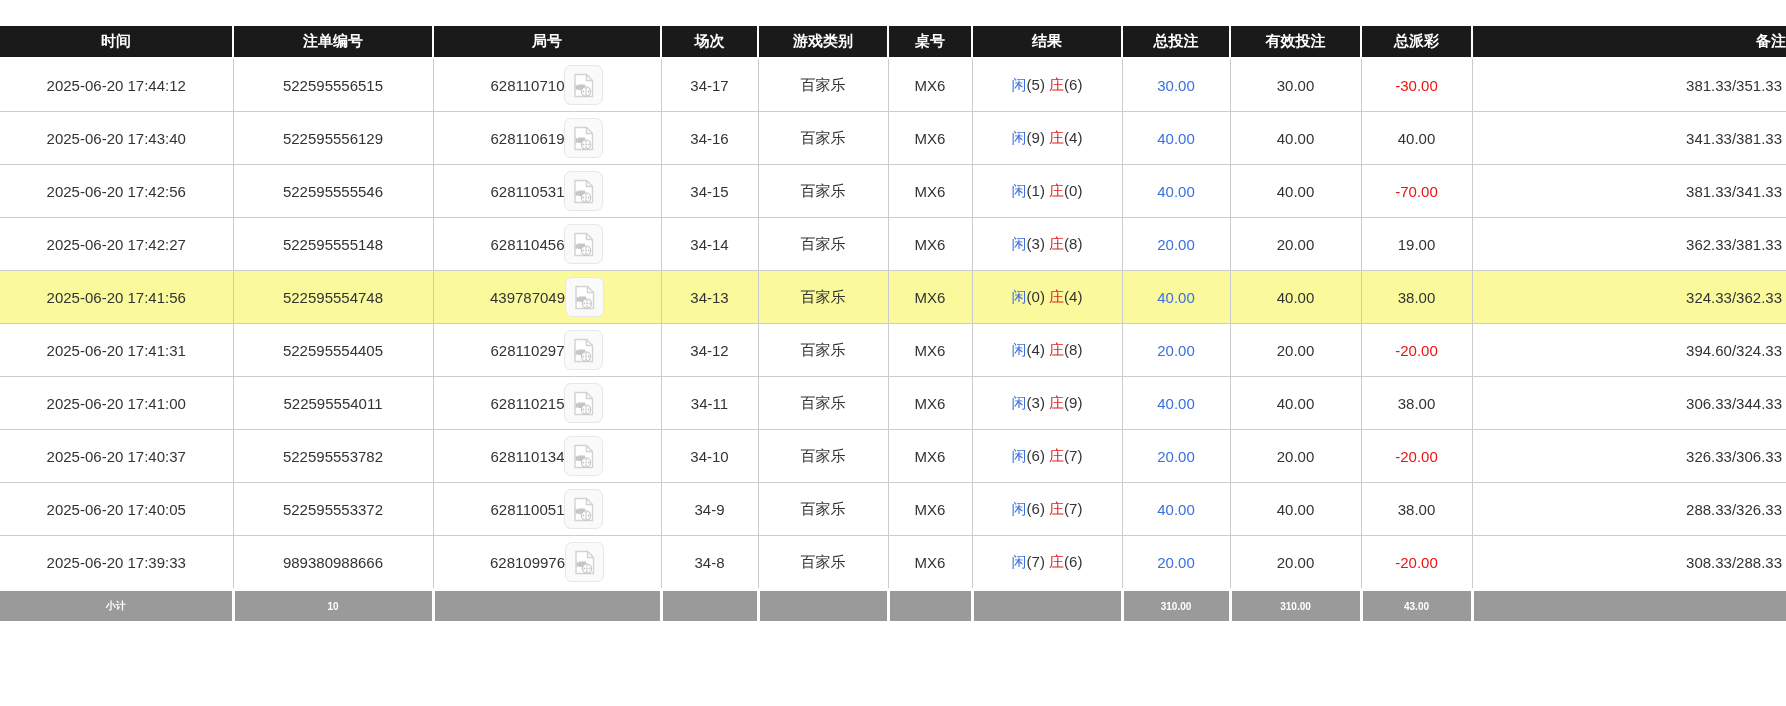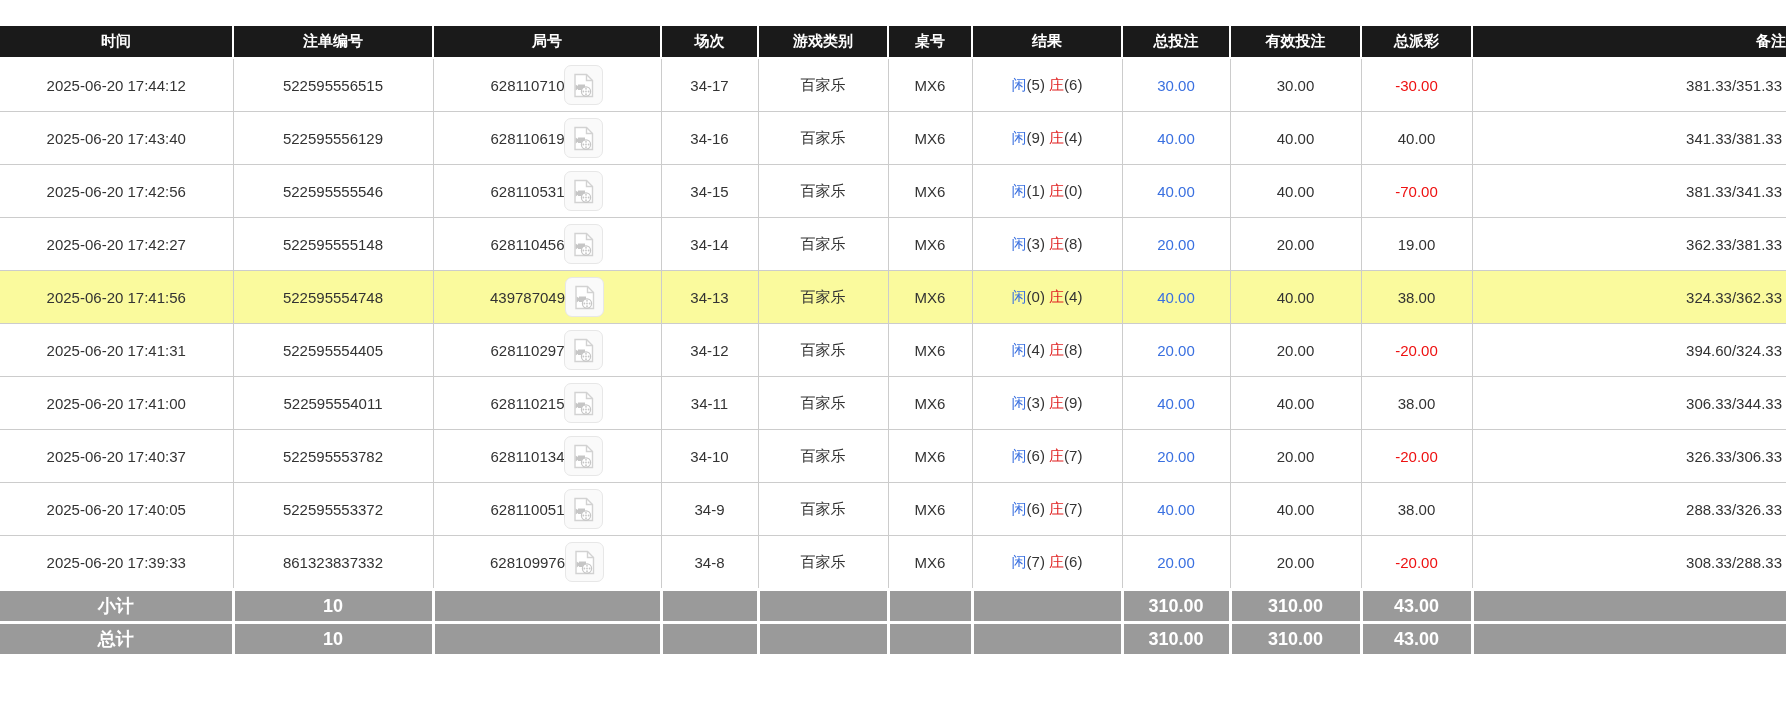--- a/index.html
+++ b/index.html
@@ -29,21 +29,21 @@
   .red{color:#e02222;}
   td.neg{color:#ee1111;margin-left:44px;}
   .round-wrap{display:flex;align-items:center;justify-content:center;}
   .vid-btn{
     display:inline-flex;align-items:center;justify-content:center;
     width:37px;height:38px;background:#fafafa;border:1px solid #e7e7e7;
     border-radius:7px;cursor:pointer;flex:0 0 auto;
   }
   tr.summary td{
     background:#9a9a9a;color:#fff;font-weight:bold;
-    height:30px;border:3px solid #fff;font-size:18px;
+    height:30px;border:3px solid #fff;font-size:10px;
   }
   tr.summary td:first-child{border-left:none;}
   tr.summary td:last-child{border-right:none;}
 </style>
 </head>
 <body>
 
 <div class="wrap">
   <table>
     <colgroup>
@@ -349,21 +349,21 @@
     <td>百家乐</td>
     <td>MX6</td>
     <td><span class="blue">闲</span><span>(6)</span> <span class="red">庄</span><span>(7)</span></td>
     <td class="blue">40.00</td>
     <td>40.00</td>
     <td>38.00</td>
     <td>288.33/326.33</td>
   </tr>
         <tr>
     <td>2025-06-20 17:39:33</td>
-    <td>861323837332</td>
+    <td>989380988666</td>
     <td>
       <span class="round-wrap">
         <span>628109976</span>
         <span class="vid-btn">
           <svg width="21" height="25" viewBox="0 0 21 25">
             <path d="M2 1.5 h11.5 l6 6 V23.5 H2 Z" fill="#ffffff" stroke="#d2d2d2" stroke-width="1.4"></path>
             <path d="M13.5 1.5 v6 h6" fill="none" stroke="#d2d2d2" stroke-width="1.4"></path>
             <path d="M5 11.5 h7 v5.5 h-7 Z" fill="#c6c6c6"></path>
             <path d="M5 13 L2.6 11.4 v6 L5 15.8 Z" fill="#c6c6c6"></path>
             <circle cx="13" cy="18.5" r="4.6" fill="#ffffff" stroke="#c6c6c6" stroke-width="1.2"></circle>
@@ -391,28 +391,15 @@
     <td></td>
     <td></td>
     <td></td>
     <td></td>
     <td></td>
     <td>310.00</td>
     <td>310.00</td>
     <td>43.00</td>
     <td></td>
   </tr>
-        <tr class="summary">
-    <td>总计</td>
-    <td>10</td>
-    <td></td>
-    <td></td>
-    <td></td>
-    <td></td>
-    <td></td>
-    <td>310.00</td>
-    <td>310.00</td>
-    <td>43.00</td>
-    <td></td>
-  </tr>
       </tbody>
   </table>
 </div>
 
 </body></html>

